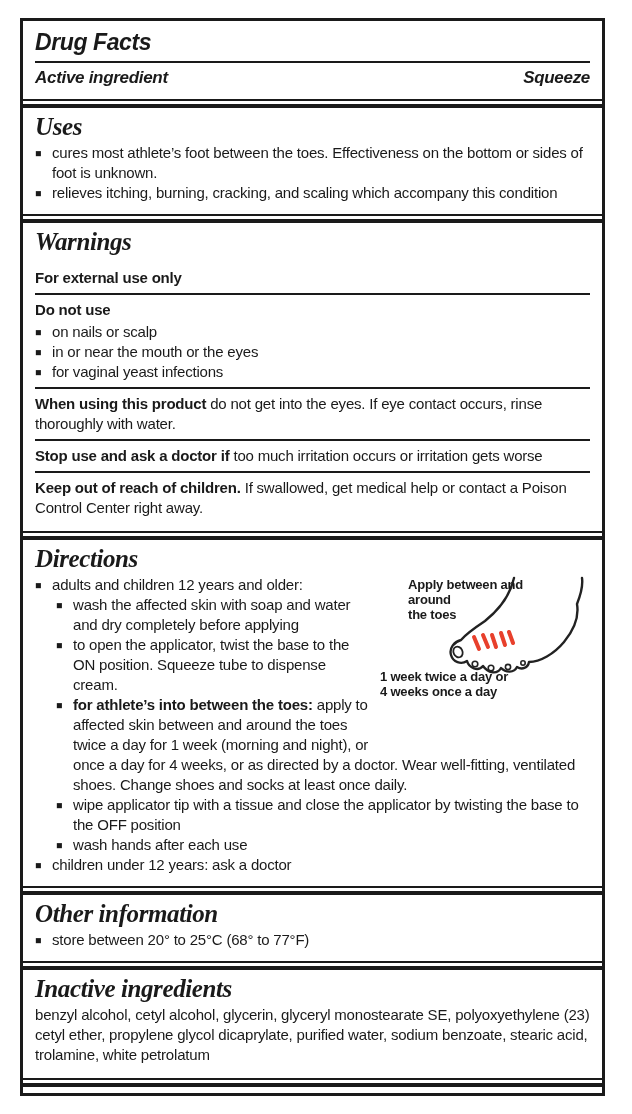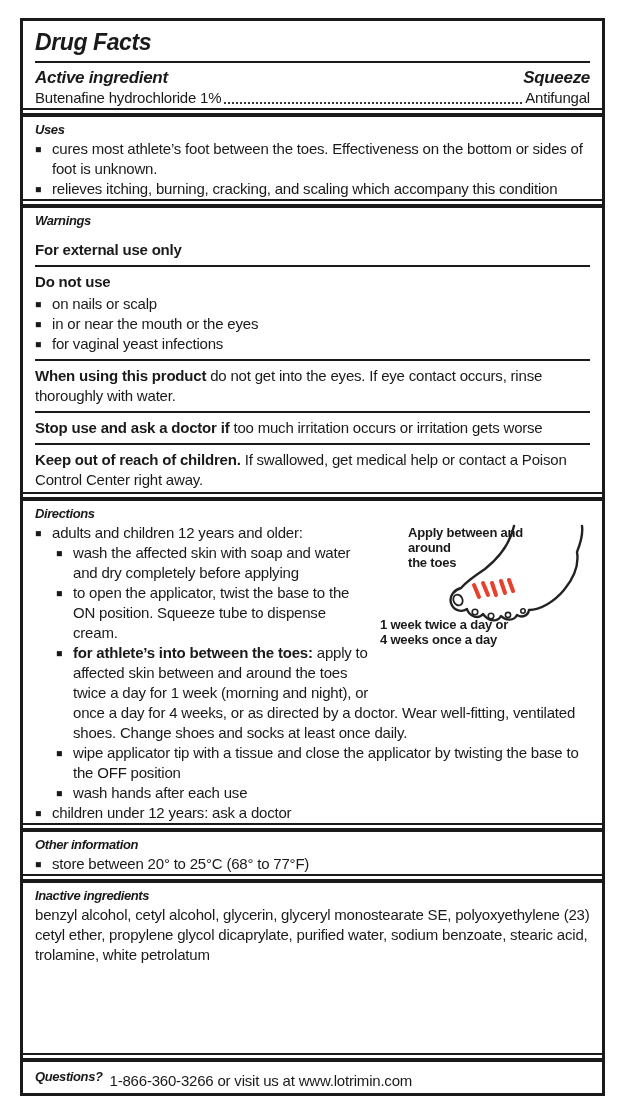--- a/index.html
+++ b/index.html
@@ -13,30 +13,30 @@
   }
   .label-box {
     position: absolute; left: 20px; top: 18px;
     width: 585px; height: 1078px;
     border: 3px solid #1a1a1a;
     box-sizing: border-box;
     background: #fff;
     display: flex; flex-direction: column;
     overflow: hidden;
   }
-  .sec { padding: 5px 12px 0; flex: 0 0 auto; }
+  .sec { padding: 5px 12px 11px; flex: 0 0 auto; }
   .sec-divider {
     flex: 0 0 auto; height: 3px;
     border-top: 2px solid #1a1a1a;
     border-bottom: 4px solid #1a1a1a;
     background: #fff;
   }
   .sec-divider.pin { margin-top: auto; }
   .h1 { font-size: 23px; font-weight: bold; font-style: italic; letter-spacing: -0.4px; padding-top: 3px; }
-  .h2 { font-size: 13px; font-weight: bold; font-style: italic; letter-spacing: -0.4px; margin-bottom: 2px; }
+  .h2 { font-size: 25px; font-weight: bold; font-style: italic; letter-spacing: -0.4px; margin-bottom: 2px; font-family: Liberation Serif, serif; }
   .h3 { font-size: 17px; font-weight: bold; font-style: italic; letter-spacing: -0.3px; }
   .rule { border-top: 2px solid #1a1a1a; margin: 5px 0; height: 0; }
   .flexrow { display: flex; justify-content: space-between; align-items: baseline; gap: 36px; }
   .lead-row { display: flex; align-items: flex-end; font-size: 15px; line-height: 20px; letter-spacing: -0.2px; }
   .dots { flex: 1; border-bottom: 2px dotted #3a3a3a; margin: 0 3px 4px 3px; height: 0; }
   .para, .li { font-size: 15px; line-height: 20px; letter-spacing: -0.2px; }
   .para { margin: 2px 0; }
   .li { padding-left: 17px; text-indent: -17px; }
   .li.l2 { margin-left: 21px; }
   .blt { display: inline-block; width: 17px; text-indent: 0; font-size: 10.5px; vertical-align: 1px; }
@@ -56,25 +56,20 @@
 <body>
 
 <div class="label-box">
 
   <div class="sec">
     <div class="h1">Drug Facts</div>
     <div class="rule"></div>
     <div class="flexrow">
       <span class="h3">Active ingredient</span>
       <span class="h3">Squeeze</span>
-    </div>
-    <div class="lead-row">
-      <span>Butenafine hydrochloride 1%</span>
-      <span class="dots"></span>
-      <span>Antifungal</span>
     </div>
   </div>
 
   <div class="sec-divider"></div>
 
   <div class="sec">
     <div class="h2">Uses</div>
     <div class="li"><span class="blt">■</span><span>cures most athlete’s foot between the toes. Effectiveness on the bottom or sides of foot is unknown.</span></div>
     <div class="li"><span class="blt">■</span><span>relieves itching, burning, cracking, and scaling which accompany this condition</span></div>
   </div>

